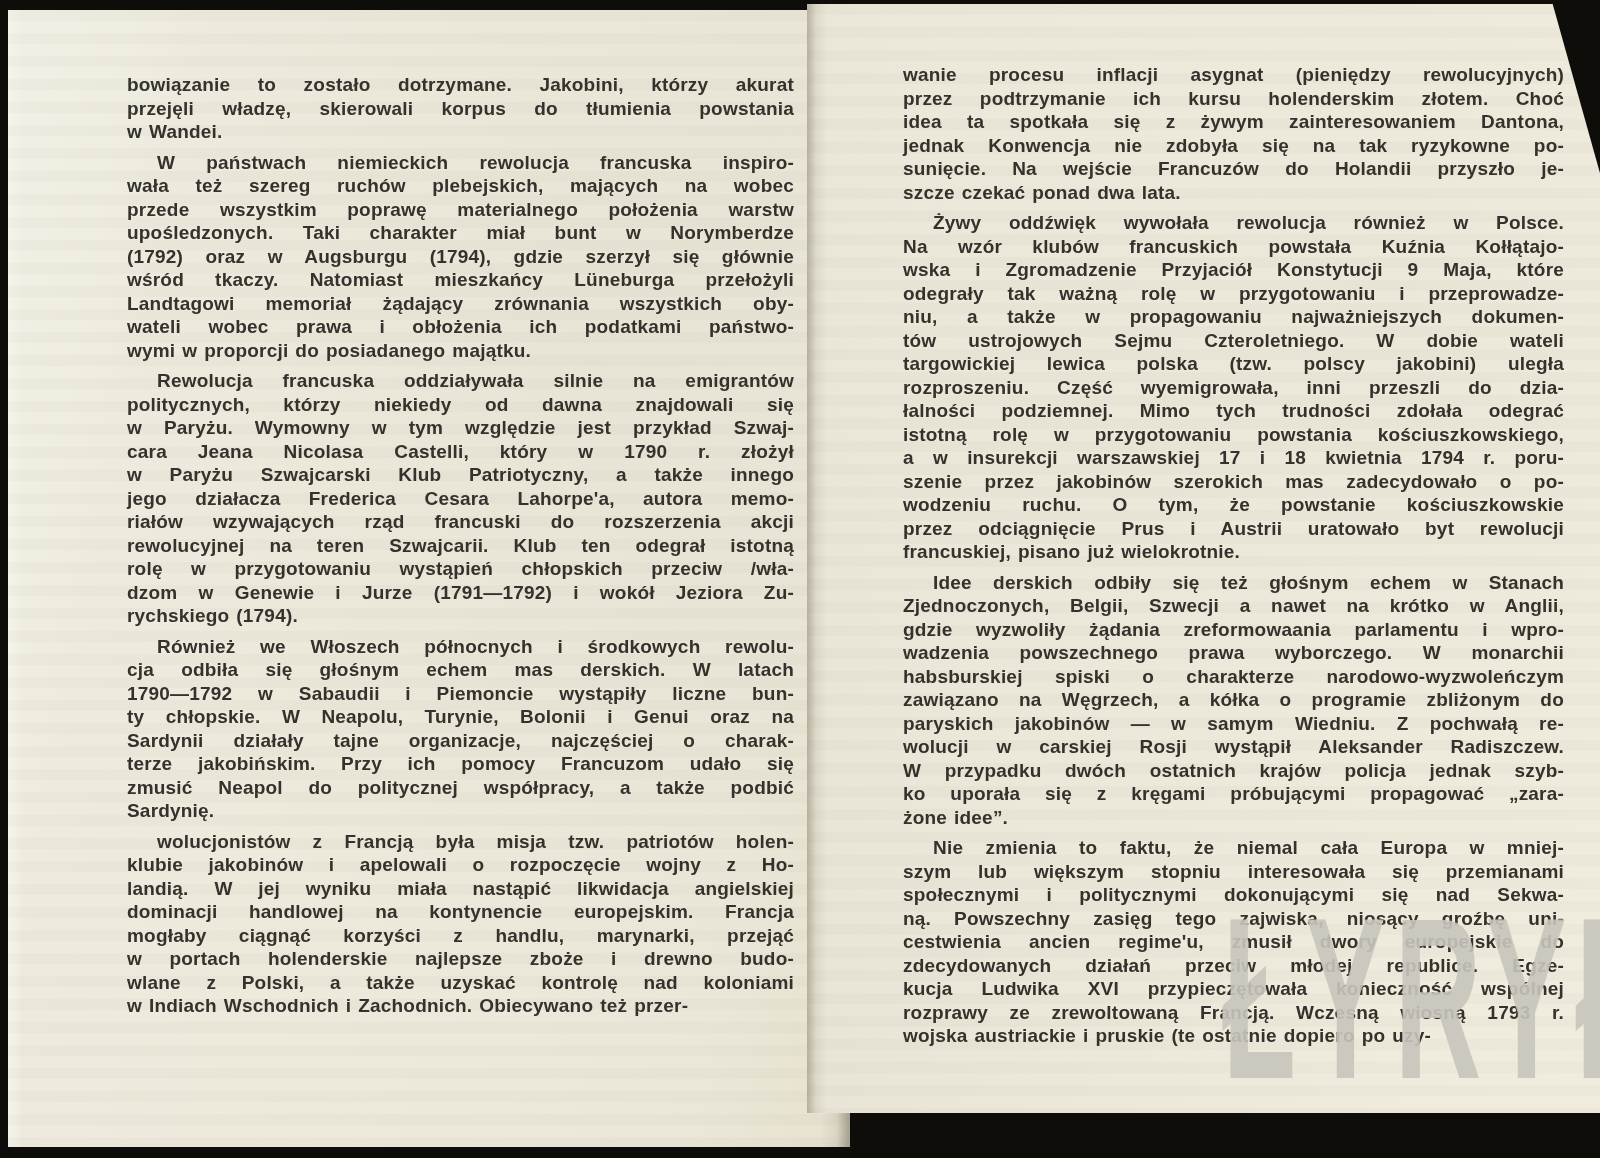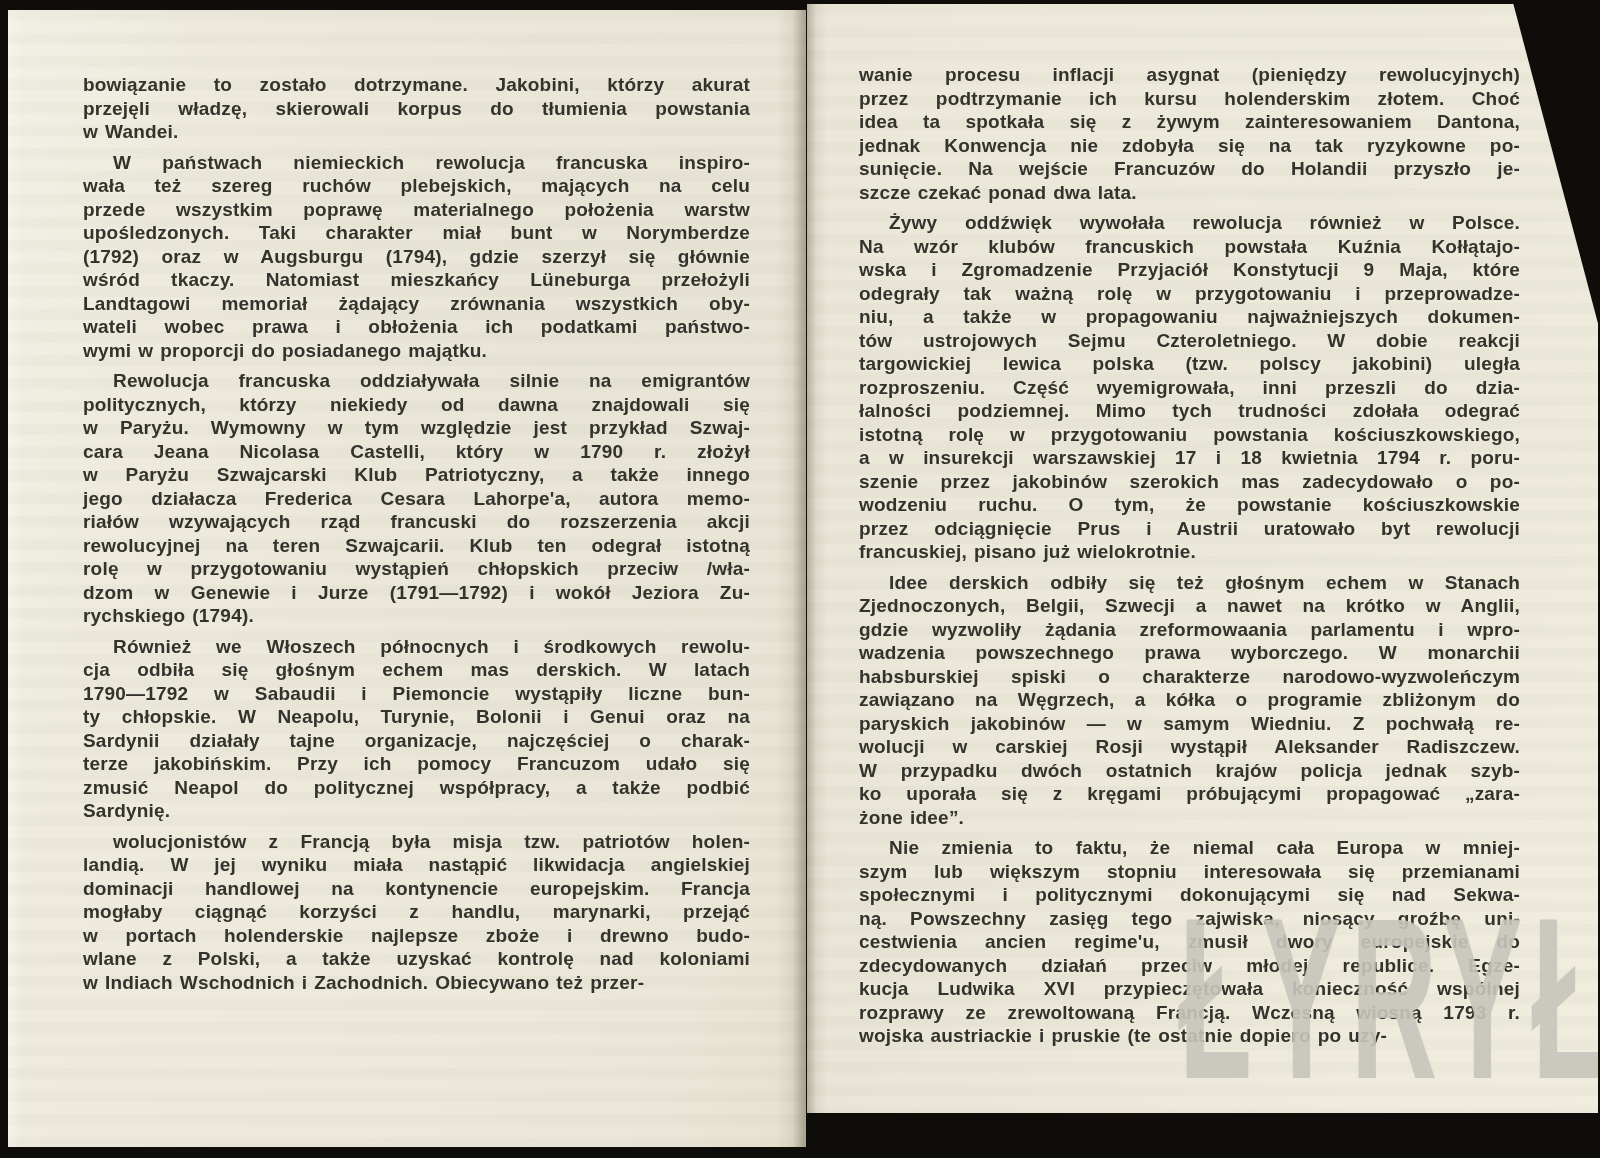--- a/index.html
+++ b/index.html
@@ -13,20 +13,21 @@
   .scan{
     position:relative;
     width:1600px;height:1158px;
     background:var(--background);
     overflow:hidden;
     font-family:"Liberation Sans","DejaVu Sans",sans-serif;
   }
   .page{
     position:absolute;
     color:var(--ink);
+    padding-left:44px;
   }
   .page-left{
     left:8px;top:10px;width:798px;height:1137px;
     background:linear-gradient(100deg,#f2f0e5 0%,#eeebde 18%,#ebe7d8 85%,#e6e1d0 100%);
   }
   
   .page-left::before{
     content:"";position:absolute;left:0;top:0;width:14px;height:100%;
     background:linear-gradient(to right,#f6f4ea,rgba(246,244,234,0));
     pointer-events:none;
@@ -84,21 +85,21 @@
   <div class="page page-left">
     <div class="bleed"></div>
     <div class="text-column">
         <div class="para continuation">
           <div class="line">bowiązanie to zostało dotrzymane. Jakobini, którzy akurat</div>
           <div class="line">przejęli władzę, skierowali korpus do tłumienia powstania</div>
           <div class="line">w Wandei.</div>
         </div>
         <div class="para">
           <div class="line">W państwach niemieckich rewolucja francuska inspiro-</div>
-          <div class="line">wała też szereg ruchów plebejskich, mających na celu</div>
+          <div class="line">wała też szereg ruchów plebejskich, mających na wobec</div>
           <div class="line">przede wszystkim poprawę materialnego położenia warstw</div>
           <div class="line">upośledzonych. Taki charakter miał bunt w Norymberdze</div>
           <div class="line">(1792) oraz w Augsburgu (1794), gdzie szerzył się głównie</div>
           <div class="line">wśród tkaczy. Natomiast mieszkańcy Lüneburga przełożyli</div>
           <div class="line">Landtagowi memoriał żądający zrównania wszystkich oby-</div>
           <div class="line">wateli wobec prawa i obłożenia ich podatkami państwo-</div>
           <div class="line">wymi w proporcji do posiadanego majątku.</div>
         </div>
         <div class="para">
           <div class="line">Rewolucja francuska oddziaływała silnie na emigrantów</div>
@@ -118,20 +119,21 @@
           <div class="line">cja odbiła się głośnym echem mas derskich. W latach</div>
           <div class="line">1790—1792 w Sabaudii i Piemoncie wystąpiły liczne bun-</div>
           <div class="line">ty chłopskie. W Neapolu, Turynie, Bolonii i Genui oraz na</div>
           <div class="line">Sardynii działały tajne organizacje, najczęściej o charak-</div>
           <div class="line">terze jakobińskim. Przy ich pomocy Francuzom udało się</div>
           <div class="line">zmusić Neapol do politycznej współpracy, a także podbić</div>
           <div class="line">Sardynię.</div>
         </div>
         <div class="para">
           <div class="line">wolucjonistów z Francją była misja tzw. patriotów holen-</div>
+          <div class="line">klubie jakobinów i apelowali o rozpoczęcie wojny z Ho-</div>
           <div class="line">landią. W jej wyniku miała nastąpić likwidacja angielskiej</div>
           <div class="line">dominacji handlowej na kontynencie europejskim. Francja</div>
           <div class="line">mogłaby ciągnąć korzyści z handlu, marynarki, przejąć</div>
           <div class="line">w portach holenderskie najlepsze zboże i drewno budo-</div>
           <div class="line">wlane z Polski, a także uzyskać kontrolę nad koloniami</div>
           <div class="line">w Indiach Wschodnich i Zachodnich. Obiecywano też przer-</div>
         </div>
       </div>
   </div>
   <div class="page page-right">
@@ -144,21 +146,21 @@
           <div class="line">jednak Konwencja nie zdobyła się na tak ryzykowne po-</div>
           <div class="line">sunięcie. Na wejście Francuzów do Holandii przyszło je-</div>
           <div class="line">szcze czekać ponad dwa lata.</div>
         </div>
         <div class="para">
           <div class="line">Żywy oddźwięk wywołała rewolucja również w Polsce.</div>
           <div class="line">Na wzór klubów francuskich powstała Kuźnia Kołłątajo-</div>
           <div class="line">wska i Zgromadzenie Przyjaciół Konstytucji 9 Maja, które</div>
           <div class="line">odegrały tak ważną rolę w przygotowaniu i przeprowadze-</div>
           <div class="line">niu, a także w propagowaniu najważniejszych dokumen-</div>
-          <div class="line">tów ustrojowych Sejmu Czteroletniego. W dobie reakcji</div>
+          <div class="line">tów ustrojowych Sejmu Czteroletniego. W dobie wateli</div>
           <div class="line">targowickiej lewica polska (tzw. polscy jakobini) uległa</div>
           <div class="line">rozproszeniu. Część wyemigrowała, inni przeszli do dzia-</div>
           <div class="line">łalności podziemnej. Mimo tych trudności zdołała odegrać</div>
           <div class="line">istotną rolę w przygotowaniu powstania kościuszkowskiego,</div>
           <div class="line">a w insurekcji warszawskiej 17 i 18 kwietnia 1794 r. poru-</div>
           <div class="line">szenie przez jakobinów szerokich mas zadecydowało o po-</div>
           <div class="line">wodzeniu ruchu. O tym, że powstanie kościuszkowskie</div>
           <div class="line">przez odciągnięcie Prus i Austrii uratowało byt rewolucji</div>
           <div class="line">francuskiej, pisano już wielokrotnie.</div>
         </div>

